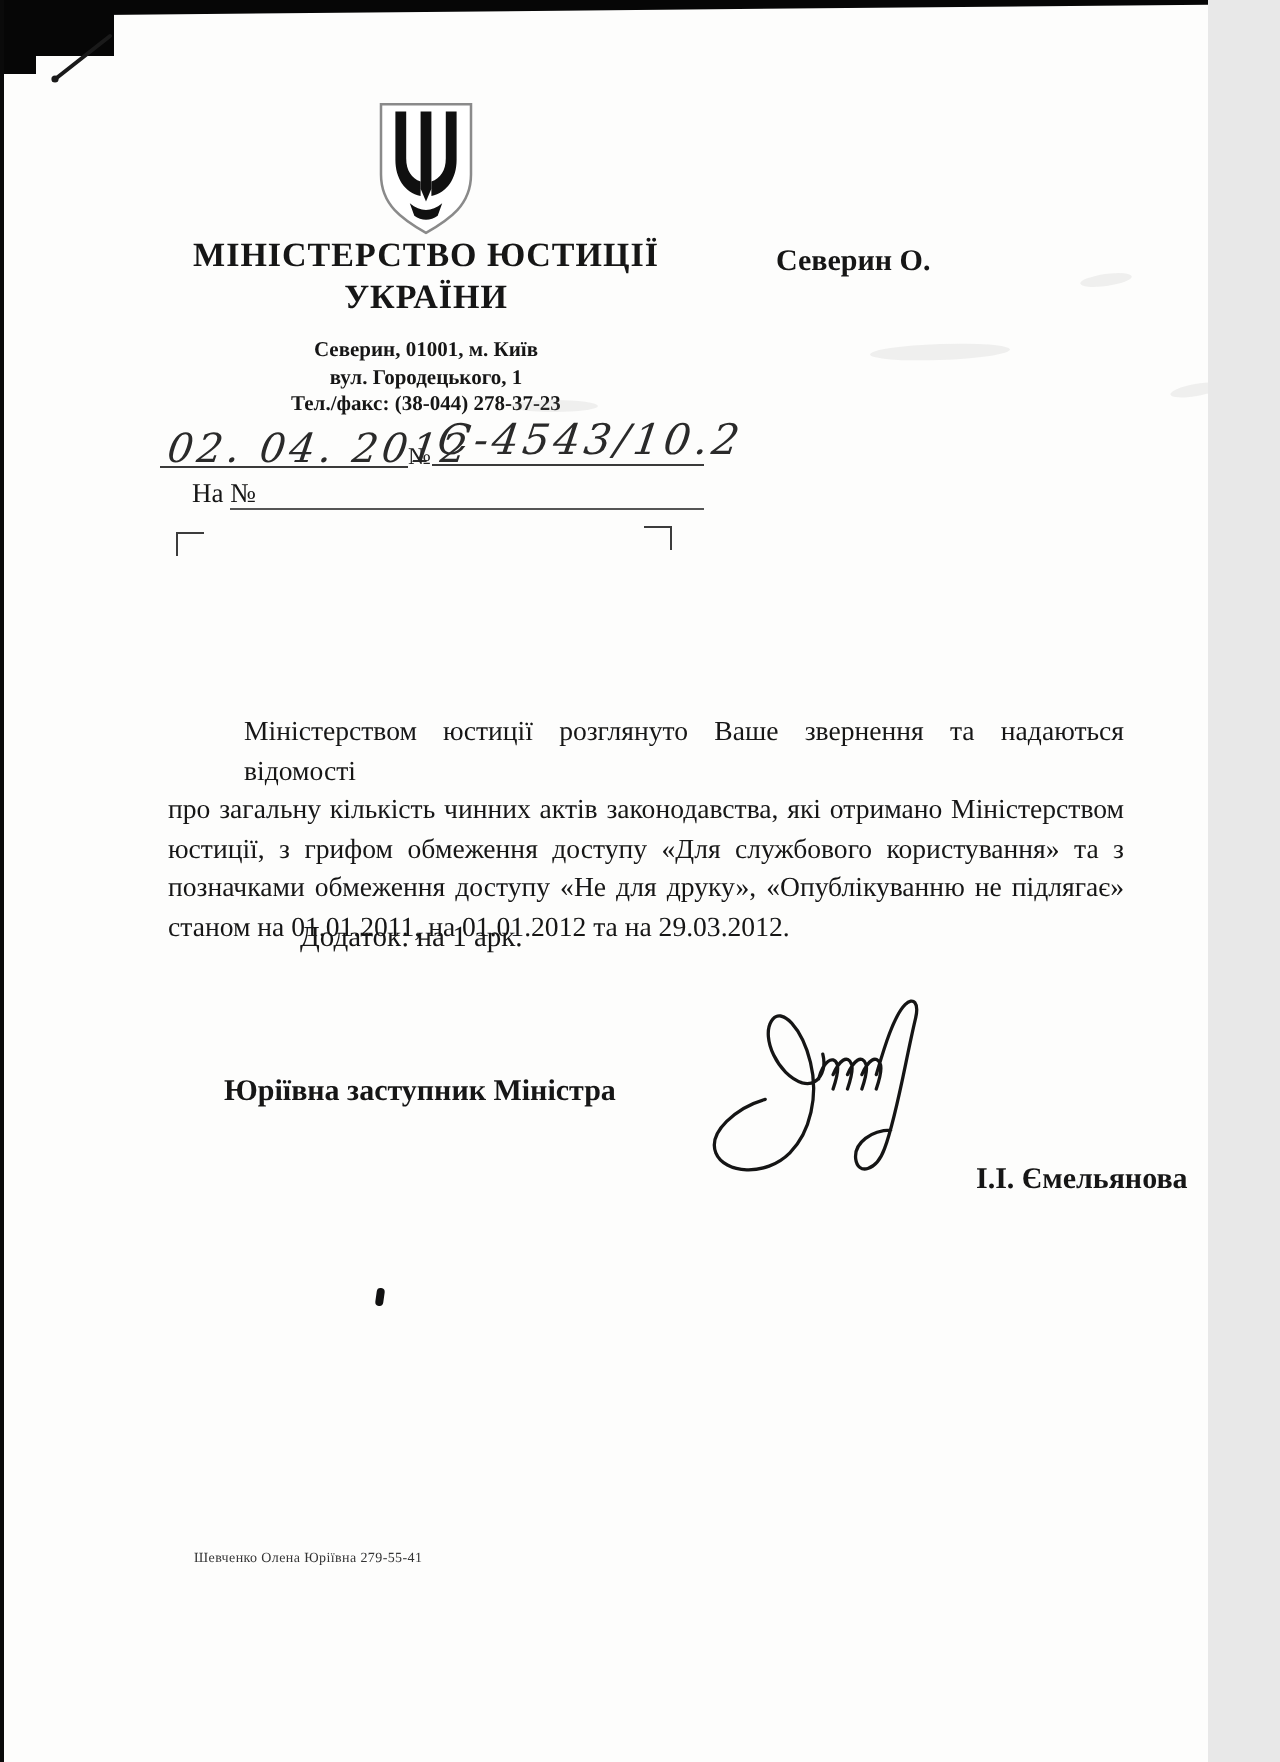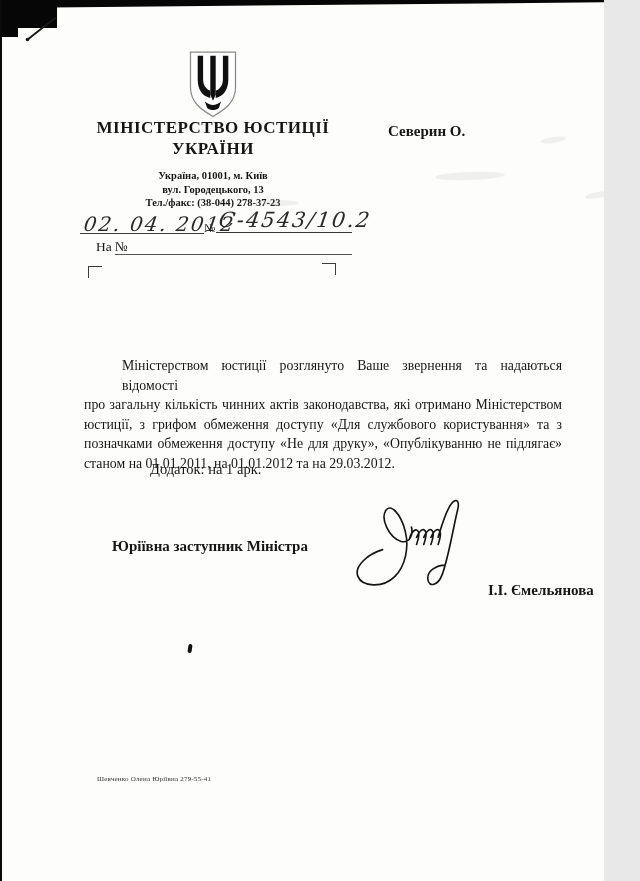--- a/index.html
+++ b/index.html
@@ -81,22 +81,22 @@
   </svg>
 
   <div class="ministry">
     <div>МІНІСТЕРСТВО ЮСТИЦІЇ</div>
     <div>УКРАЇНИ</div>
   </div>
 
   <div class="recipient">Северин О.</div>
 
   <div class="address">
-    <div>Україна, 01001, м. Київ</div>
-    <div>вул. Городецького, 13</div>
+    <div>Северин, 01001, м. Київ</div>
+    <div>вул. Городецького, 1</div>
     <div>Тел./факс: (38-044) 278-37-23</div>
   </div>
 
   <div class="hw-date hand">02. 04. 2012</div>
   <div class="uline ul-date"></div>
   <div class="no-sign">№</div>
   <div class="hw-num hand">С-4543/10.2</div>
   <div class="uline ul-num"></div>
 
   <div class="reply">На №</div>

